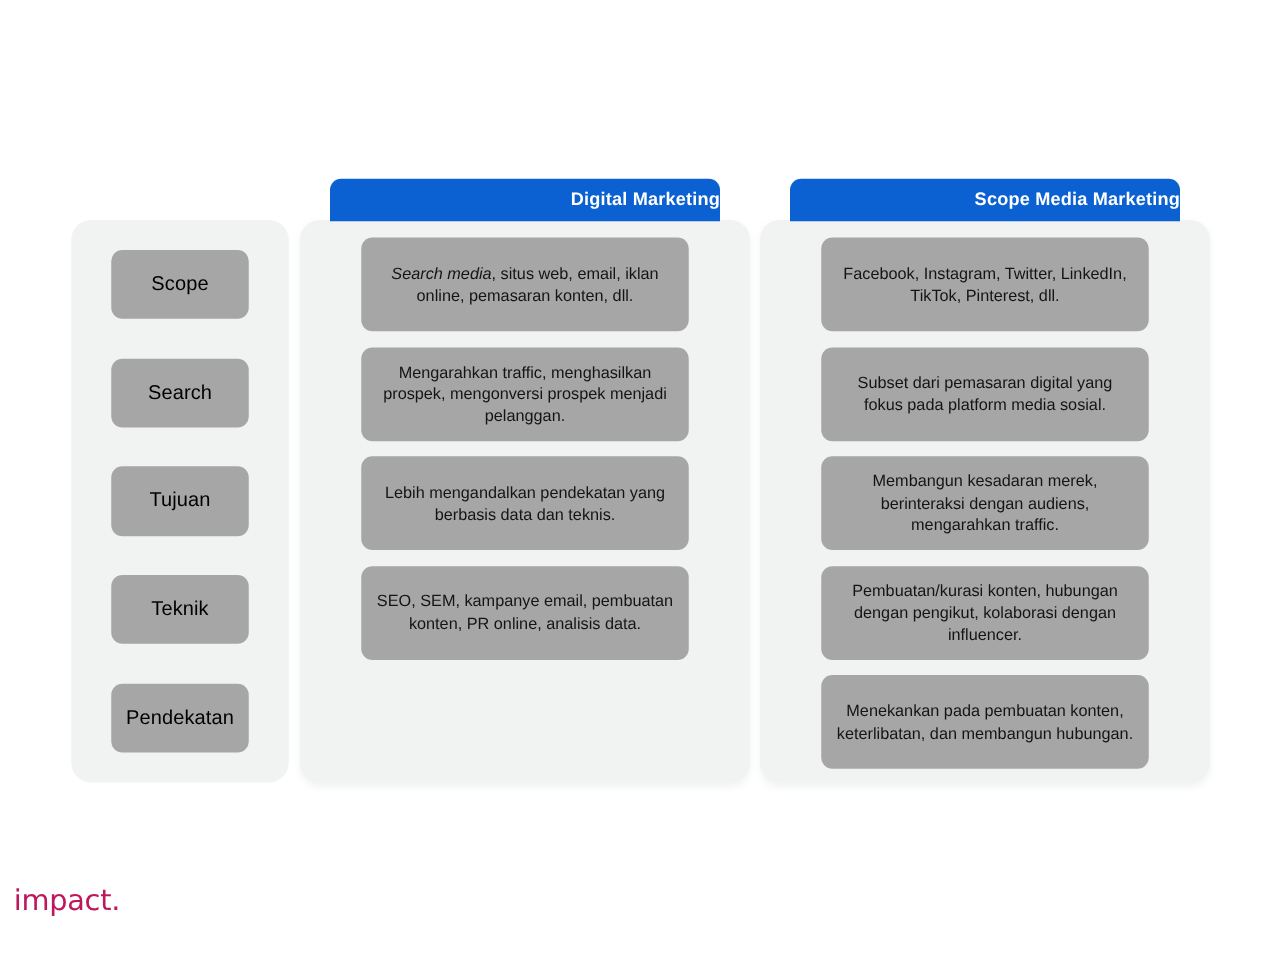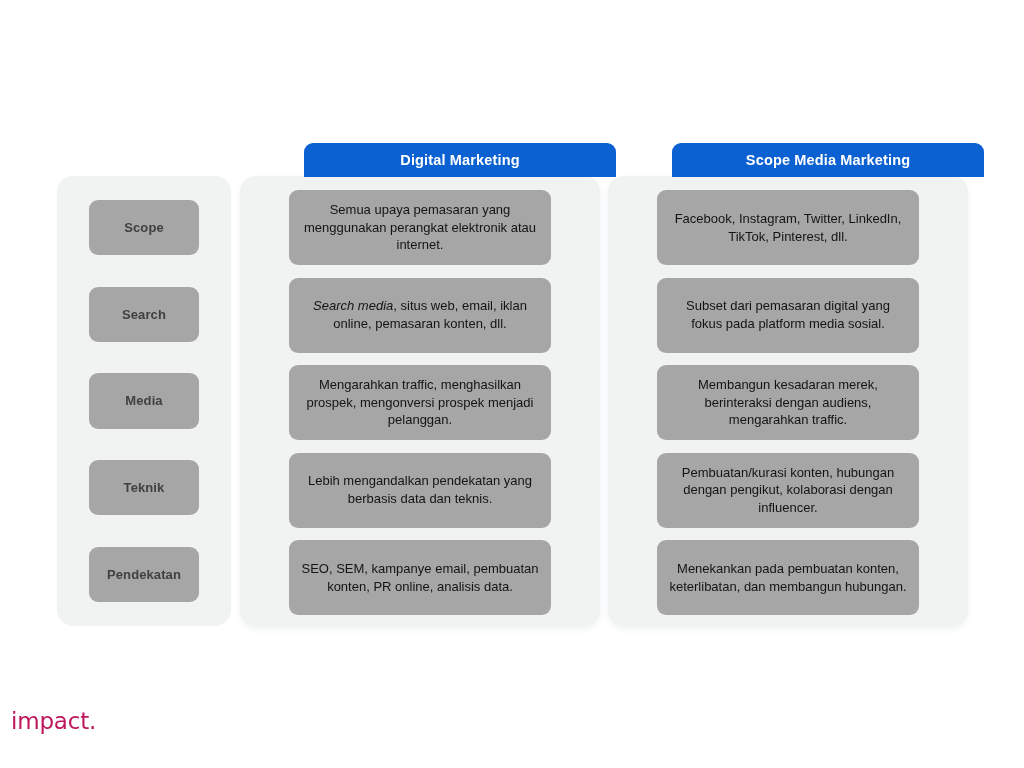--- a/index.html
+++ b/index.html
@@ -46,23 +46,23 @@
     background: #a6a6a6;
     border-radius: 9px;
     display: flex;
     align-items: center;
     justify-content: center;
     margin-bottom: 31.5px;
   }
   .rail-item:last-child { margin-bottom: 0; }
 
   .rail-item span {
-    font-size: 13px;
-    font-weight: bold;
-    color: #404040;
+    font-size: 16px;
+    font-weight: normal;
+    color: #000000;
     letter-spacing: 0.1px;
     text-align: center;
     line-height: 1.2;
   }
 
   
   .column {
     position: absolute;
     top: 143px;
     width: 360px;
@@ -74,23 +74,22 @@
   .col-header {
     position: absolute;
     left: 24px;
     top: 0;
     width: 312px;
     height: 34px;
     background: #0b61d1;
     border-radius: 9px 9px 0 0;
     display: flex;
     align-items: center;
-    justify-content: center;
+    justify-content: flex-end;
     z-index: 3;
-    margin-left: 40px;
   }
   .col-header span {
     color: #ffffff;
     font-size: 14.5px;
     font-weight: bold;
     letter-spacing: 0.15px;
     line-height: 1;
   }
 
   .col-body {
@@ -151,39 +150,36 @@
 <div class="stage">
 
   <div class="rail">
     <div class="rail-item">
       <span>Scope</span>
     </div>
     <div class="rail-item">
       <span>Search</span>
     </div>
     <div class="rail-item">
-      <span>Media</span>
+      <span>Tujuan</span>
     </div>
     <div class="rail-item">
       <span>Teknik</span>
     </div>
     <div class="rail-item">
       <span>Pendekatan</span>
     </div>
   </div>
 
   <div class="column col-1">
     <div class="col-header">
       <span>Digital Marketing</span>
     </div>
     <div class="col-body">
       <div class="cell">
-        <p><em></em><span>Semua upaya pemasaran yang menggunakan perangkat elektronik atau internet.</span></p>
-      </div>
-      <div class="cell">
         <p><em>Search media</em><span>, situs web, email, iklan online, pemasaran konten, dll.</span></p>
       </div>
       <div class="cell">
         <p><em></em><span>Mengarahkan traffic, menghasilkan prospek, mengonversi prospek menjadi pelanggan.</span></p>
       </div>
       <div class="cell">
         <p><em></em><span>Lebih mengandalkan pendekatan yang berbasis data dan teknis.</span></p>
       </div>
       <div class="cell">
         <p><em></em><span>SEO, SEM, kampanye email, pembuatan konten, PR online, analisis data.</span></p>

